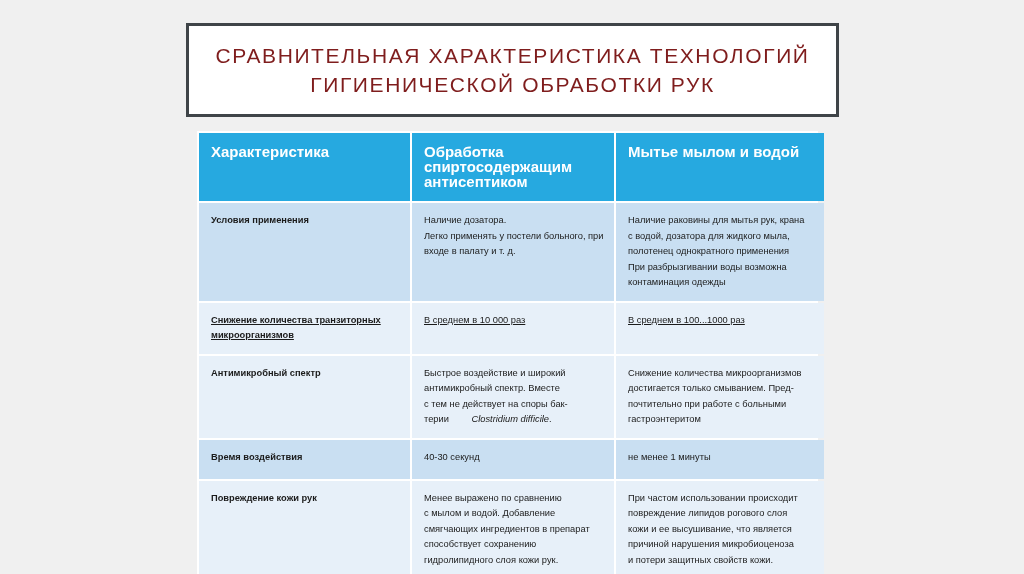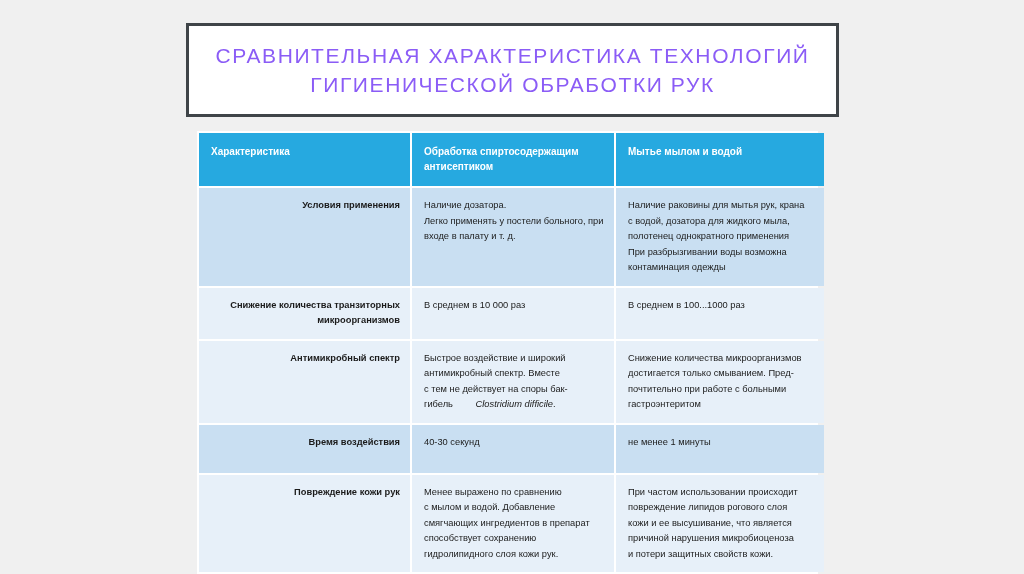--- a/index.html
+++ b/index.html
@@ -27,21 +27,21 @@
     box-sizing: border-box;
     display: flex;
     align-items: center;
     justify-content: center;
   }
   .title-text {
     font-family: "Liberation Sans", sans-serif;
     font-size: 21px;
     line-height: 29px;
     letter-spacing: 1.6px;
-    color: #8b5cf6;
+    color: #7f1d1d;
     text-align: center;
     text-transform: uppercase;
     font-weight: 400;
     padding: 0 18px;
     white-space: pre-line;
   }
 
   
   .table-wrap {
     position: absolute;
@@ -58,51 +58,51 @@
     width: 621px;
     table-layout: fixed;
   }
   table.cmp col.c1 { width: 211px; }
   table.cmp col.c2 { width: 202px; }
   table.cmp col.c3 { width: 208px; }
 
   thead th {
     background: #26a9e0;
     color: #ffffff;
-    font-size: 10px;
+    font-size: 15px;
     font-weight: bold;
     text-align: left;
     vertical-align: top;
     padding: 11px 10px 12px 12px;
     line-height: 15px;
     height: 41px;
     box-sizing: border-box;
   }
 
   tbody td {
     font-size: 9.3px;
     color: #1b1b1b;
     vertical-align: top;
     padding: 10px 10px 10px 12px;
     line-height: 15.5px;
     box-sizing: border-box;
   }
   tbody tr.shade-a td { background: #c9dff2; }
   tbody tr.shade-b td { background: #e7f0f9; }
 
-  td.label { font-weight: bold; text-align: right; }
+  td.label { font-weight: bold; }
   .cell-body { white-space: pre-line; }
   .sci { font-style: italic; margin-left: 20px; }
 
   
   tr.r1 td { height: 89px; }
-  tr.r2 td { height: 40px; }
+  tr.r2 td { height: 40px; text-decoration: underline; }
   tr.r3 td { height: 38px; }
   tr.r4 td { height: 76px; }
-  tr.r5 td { height: 48px; }
+  tr.r5 td { height: 39px; }
   tr.r6 td { height: 82px; }
 </style>
 </head>
 <body>
 
 <div class="title-frame">
   <div class="title-text">Сравнительная характеристика технологий
 гигиенической обработки рук</div>
 </div>
 
@@ -156,21 +156,21 @@
 
 
       <tr class="shade-b r4">
         <td class="label">
           <div class="cell-body">Антимикробный спектр</div>
         </td>
         <td>
           <div class="cell-body"><span>Быстрое воздействие и широкий
 антимикробный спектр. Вместе
 с тем не действует на споры бак-
-гибель </span><span class="sci">Clostridium difficile</span><span>.</span></div>
+терии </span><span class="sci">Clostridium difficile</span><span>.</span></div>
         </td>
         <td>
           <div class="cell-body">Снижение количества микроорганизмов
 достигается только смыванием. Пред-
 почтительно при работе с больными
 гастроэнтеритом</div>
         </td>
       </tr>
 
       <tr class="shade-a r5">

